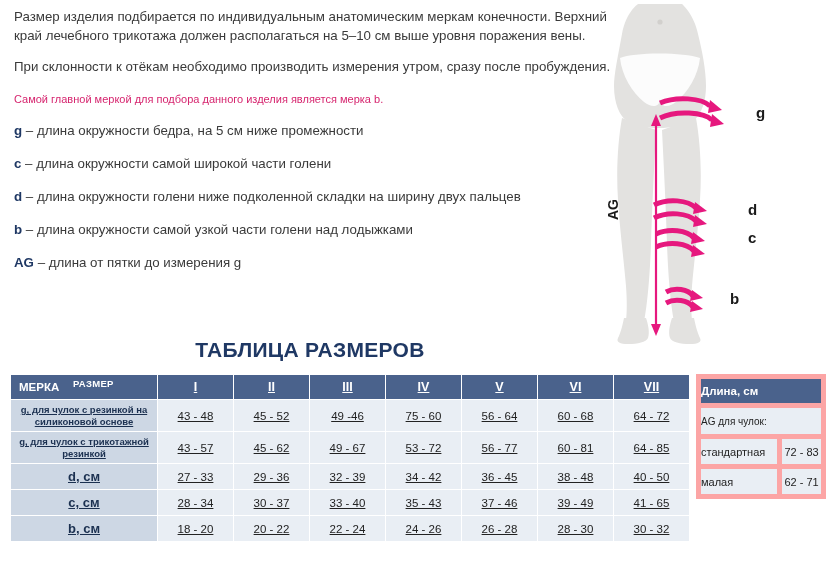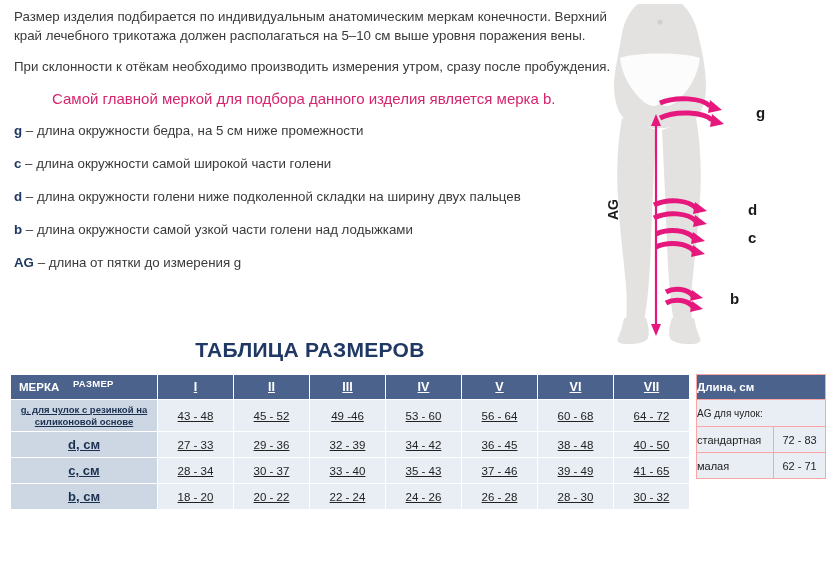--- a/index.html
+++ b/index.html
@@ -28,25 +28,24 @@
     top: 8px;
     width: 600px;
   }
   .para {
     font-size: 13.3px;
     line-height: 18.5px;
     color: #3a3a3a;
     margin-bottom: 13px;
   }
   .para-accent {
-    font-size: 15px;
+    font-size: 11px;
     line-height: 18.5px;
     color: #d6246e;
     margin-bottom: 14px;
-    margin-left: 38px;
   }
   .deflist {
     margin-top: 2px;
   }
   .defrow {
     font-size: 13.3px;
     line-height: 18px;
     color: #3a3a3a;
     margin-bottom: 15px;
   }
@@ -148,21 +147,21 @@
   
   .side-table {
     position: absolute;
     left: 696px;
     top: 374px;
     width: 130px;
     border-collapse: collapse;
     font-size: 11px;
   }
   .side-table td, .side-table th {
-    border: 1px solid #fca5a5;
+    border: 5px solid #fca5a5;
     padding: 0;
   }
   .side-hdr {
     background: #4a628c;
     color: #ffffff;
     font-size: 11.5px;
     font-weight: bold;
     text-align: left;
     padding-left: 8px;
     height: 24px;
@@ -307,24 +306,34 @@
         <th class="hdr">VI</th>
         <th class="hdr">VII</th>
       </tr>
     </thead>
     <tbody>
       <tr>
         <td class="rowlabel">g, для чулок с  резинкой на силиконовой основе</td>
         <td class="cell tall">43 - 48</td>
         <td class="cell tall">45 - 52</td>
         <td class="cell tall">49 -46</td>
-        <td class="cell tall">53 - 60</td>
+        <td class="cell tall">75 - 60</td>
         <td class="cell tall">56 - 64</td>
         <td class="cell tall">60 - 68</td>
         <td class="cell tall">64 - 72</td>
+      </tr>
+      <tr>
+        <td class="rowlabel">g,  для чулок с трикотажной резинкой</td>
+        <td class="cell tall">43 - 57</td>
+        <td class="cell tall">45 - 62</td>
+        <td class="cell tall">49 - 67</td>
+        <td class="cell tall">53 - 72</td>
+        <td class="cell tall">56 - 77</td>
+        <td class="cell tall">60 - 81</td>
+        <td class="cell tall">64 - 85</td>
       </tr>
       <tr>
         <td class="rowlabel big">d, см</td>
         <td class="cell">27 - 33</td>
         <td class="cell">29 - 36</td>
         <td class="cell">32 - 39</td>
         <td class="cell">34 - 42</td>
         <td class="cell">36 - 45</td>
         <td class="cell">38 - 48</td>
         <td class="cell">40 - 50</td>

